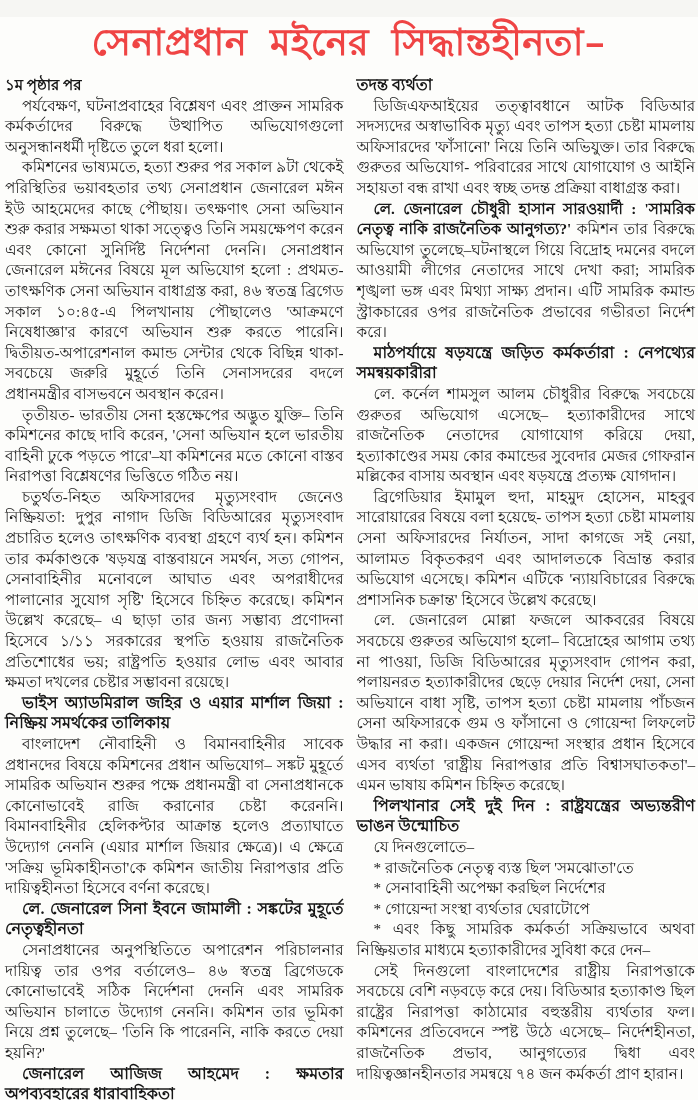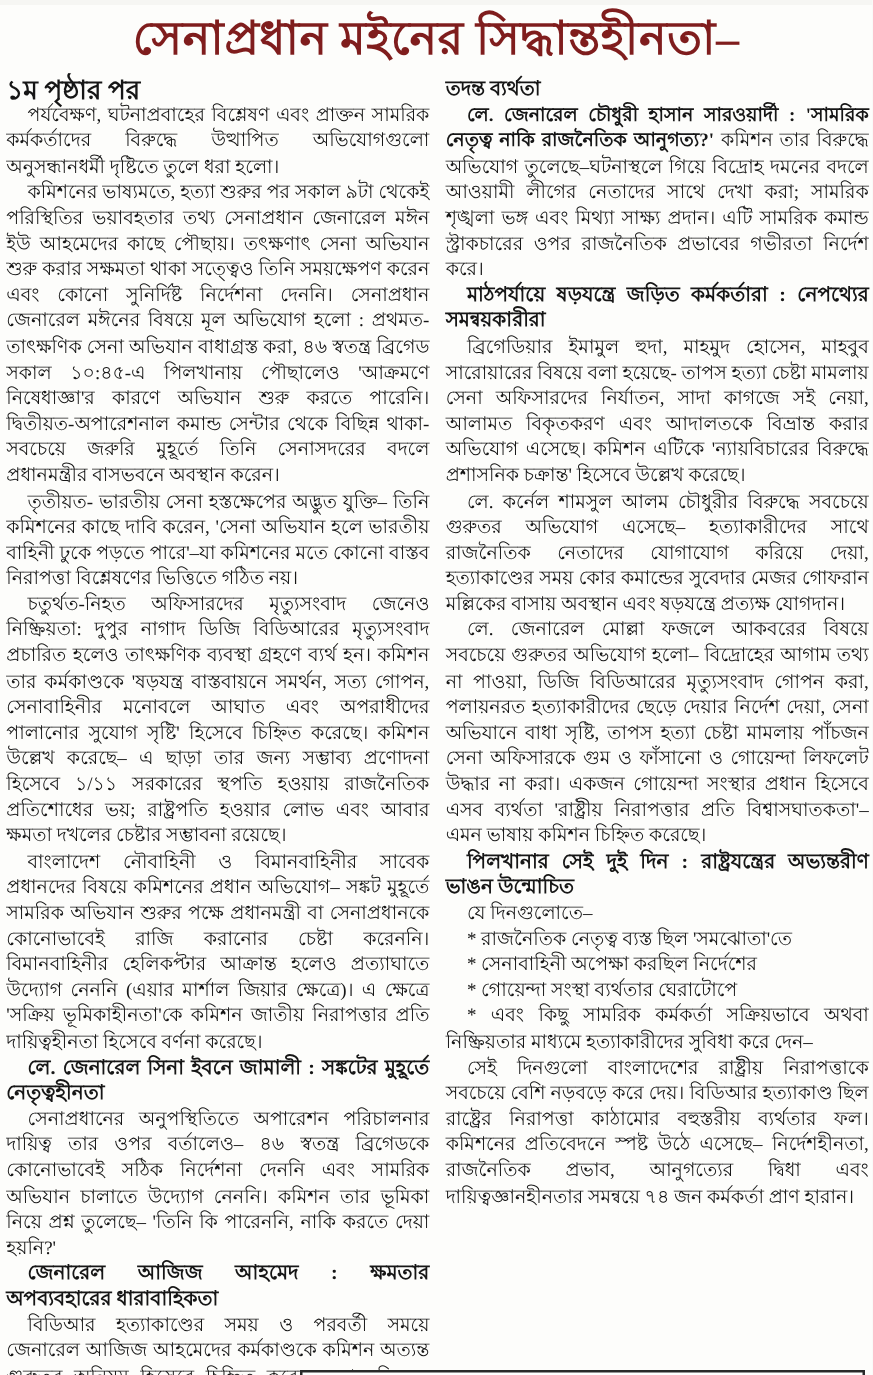--- a/index.html
+++ b/index.html
@@ -10,46 +10,47 @@
     font-family: "Liberation Serif", "DejaVu Serif", serif;
   }
   .page {
     position: relative;
     width: 698px; height: 1100px;
     background: #fdfdfb;
     color: #121212;
     box-sizing: border-box;
   }
   .headline {
-    margin: 4px 0 8px 0;
+    margin: 17px 0 8px 0;
     padding-top: 6px;
     text-align: center;
     font-size: 37px;
     line-height: 44px;
     font-weight: bold;
     letter-spacing: 0.5px;
-    color: #7f1d1d;
+    color: #ef4444;
+    font-family: Liberation Mono, monospace;
   }
   .columns {
     display: flex;
     gap: 13px;
     padding: 0 3px 0 5px;
     box-sizing: border-box;
   }
   .col {
     width: 341px;
     text-align: justify;
     font-size: 15.2px;
     line-height: 20.6px;
     color: #161616;
   }
   .col p { margin: 0; }
   .kicker {
     font-weight: bold;
-    font-size: 21px;
+    font-size: 15px;
   }
   .subhead {
     font-weight: bold;
     font-size: 16px;
   }
   .indent { text-indent: 17px; }
   .boldlead { font-weight: bold; }
   .cut-box {
     position: absolute;
     left: 240px;
@@ -69,34 +70,36 @@
   <h1 class="headline">সেনাপ্রধান মইনের সিদ্ধান্তহীনতা–</h1>
 
   <div class="columns">
 
     <div class="col">
       <p class="kicker">১ম পৃষ্ঠার পর</p>
       <p class="indent">পর্যবেক্ষণ, ঘটনাপ্রবাহের বিশ্লেষণ এবং প্রাক্তন সামরিক কর্মকর্তাদের বিরুদ্ধে উত্থাপিত অভিযোগগুলো অনুসন্ধানধর্মী দৃষ্টিতে তুলে ধরা হলো।</p>
       <p class="indent">কমিশনের ভাষ্যমতে, হত্যা শুরুর পর সকাল ৯টা থেকেই পরিস্থিতির ভয়াবহতার তথ্য সেনাপ্রধান জেনারেল মঈন ইউ আহমেদের কাছে পৌছায়। তৎক্ষণাৎ সেনা অভিযান শুরু করার সক্ষমতা থাকা সত্ত্বেও তিনি সময়ক্ষেপণ করেন এবং কোনো সুনির্দিষ্ট নির্দেশনা দেননি। সেনাপ্রধান জেনারেল মঈনের বিষয়ে মূল অভিযোগ হলো : প্রথমত-তাৎক্ষণিক সেনা অভিযান বাধাগ্রস্ত করা, ৪৬ স্বতন্ত্র ব্রিগেড সকাল ১০:৪৫-এ পিলখানায় পৌছালেও 'আক্রমণে নিষেধাজ্ঞা'র কারণে অভিযান শুরু করতে পারেনি। দ্বিতীয়ত-অপারেশনাল কমান্ড সেন্টার থেকে বিছিন্ন থাকা-সবচেয়ে জরুরি মুহূর্তে তিনি সেনাসদরের বদলে প্রধানমন্ত্রীর বাসভবনে অবস্থান করেন।</p>
       <p class="indent">তৃতীয়ত- ভারতীয় সেনা হস্তক্ষেপের অদ্ভুত যুক্তি– তিনি কমিশনের কাছে দাবি করেন, 'সেনা অভিযান হলে ভারতীয় বাহিনী ঢুকে পড়তে পারে'–যা কমিশনের মতে কোনো বাস্তব নিরাপত্তা বিশ্লেষণের ভিত্তিতে গঠিত নয়।</p>
       <p class="indent">চতুর্থত-নিহত অফিসারদের মৃত্যুসংবাদ জেনেও নিষ্ক্রিয়তা: দুপুর নাগাদ ডিজি বিডিআরের মৃত্যুসংবাদ প্রচারিত হলেও তাৎক্ষণিক ব্যবস্থা গ্রহণে ব্যর্থ হন। কমিশন তার কর্মকাণ্ডকে 'ষড়যন্ত্র বাস্তবায়নে সমর্থন, সত্য গোপন, সেনাবাহিনীর মনোবলে আঘাত এবং অপরাধীদের পালানোর সুযোগ সৃষ্টি' হিসেবে চিহ্নিত করেছে। কমিশন উল্লেখ করেছে– এ ছাড়া তার জন্য সম্ভাব্য প্রণোদনা হিসেবে ১/১১ সরকারের স্থপতি হওয়ায় রাজনৈতিক প্রতিশোধের ভয়; রাষ্ট্রপতি হওয়ার লোভ এবং আবার ক্ষমতা দখলের চেষ্টার সম্ভাবনা রয়েছে।</p>
+      <p class="subhead indent">ভাইস অ্যাডমিরাল জহির ও এয়ার মার্শাল জিয়া : নিষ্ক্রিয় সমর্থকের তালিকায়</p>
       <p class="indent">বাংলাদেশ নৌবাহিনী ও বিমানবাহিনীর সাবেক প্রধানদের বিষয়ে কমিশনের প্রধান অভিযোগ– সঙ্কট মুহূর্তে সামরিক অভিযান শুরুর পক্ষে প্রধানমন্ত্রী বা সেনাপ্রধানকে কোনোভাবেই রাজি করানোর চেষ্টা করেননি। বিমানবাহিনীর হেলিকপ্টার আক্রান্ত হলেও প্রত্যাঘাতে উদ্যোগ নেননি (এয়ার মার্শাল জিয়ার ক্ষেত্রে)। এ ক্ষেত্রে 'সক্রিয় ভূমিকাহীনতা'কে কমিশন জাতীয় নিরাপত্তার প্রতি দায়িত্বহীনতা হিসেবে বর্ণনা করেছে।</p>
       <p class="subhead indent">লে. জেনারেল সিনা ইবনে জামালী : সঙ্কটের মুহূর্তে নেতৃত্বহীনতা</p>
       <p class="indent">সেনাপ্রধানের অনুপস্থিতিতে অপারেশন পরিচালনার দায়িত্ব তার ওপর বর্তালেও– ৪৬ স্বতন্ত্র ব্রিগেডকে কোনোভাবেই সঠিক নির্দেশনা দেননি এবং সামরিক অভিযান চালাতে উদ্যোগ নেননি। কমিশন তার ভূমিকা নিয়ে প্রশ্ন তুলেছে– 'তিনি কি পারেননি, নাকি করতে দেয়া হয়নি?'</p>
       <p class="subhead indent">জেনারেল আজিজ আহমেদ : ক্ষমতার অপব্যবহারের ধারাবাহিকতা</p>
       <p class="indent">বিডিআর হত্যাকাণ্ডের সময় ও পরবর্তী সময়ে জেনারেল আজিজ আহমেদের কর্মকাণ্ডকে কমিশন অত্যন্ত গুরুতর অনিয়ম হিসেবে চিহ্নিত করেছে। তার বিরুদ্ধে অভিযোগগুলো হলো-বিডিআরে অবস্থানকালে স্ত্রীর মাধ্যমে নিয়োগ বাণিজ্য, তাপস হত্যা মামলায় ফাঁসানো সেনা অফিসারদের অনিয়ম করে ডিজিএফআইয়ের কাছে হস্তান্তর, সেনাপ্রধান থাকাকালে রাজনৈতিক বিবেচনায় অদক্ষ অফিসারদের পদোন্নতি ও দক্ষ অফিসারদের চাকরিচ্যুতি– যা 'সেনাবাহিনীকে দুর্বল করার প্রচেষ্টা'।</p>
 
     </div>
 
     <div class="col">
       <p class="subhead">তদন্ত ব্যর্থতা</p>
+      <p class="indent">ডিজিএফআইয়ের তত্ত্বাবধানে আটক বিডিআর সদস্যদের অস্বাভাবিক মৃত্যু এবং তাপস হত্যা চেষ্টা মামলায় অফিসারদের 'ফাঁসানো' নিয়ে তিনি অভিযুক্ত। তার বিরুদ্ধে গুরুতর অভিযোগ- পরিবারের সাথে যোগাযোগ ও আইনি সহায়তা বন্ধ রাখা এবং স্বচ্ছ তদন্ত প্রক্রিয়া বাধাগ্রস্ত করা।</p>
       <p class="indent"><span class="boldlead">লে. জেনারেল চৌধুরী হাসান সারওয়ার্দী : 'সামরিক নেতৃত্ব নাকি রাজনৈতিক আনুগত্য?'</span> <span>কমিশন তার বিরুদ্ধে অভিযোগ তুলেছে–ঘটনাস্থলে গিয়ে বিদ্রোহ দমনের বদলে আওয়ামী লীগের নেতাদের সাথে দেখা করা; সামরিক শৃঙ্খলা ভঙ্গ এবং মিথ্যা সাক্ষ্য প্রদান। এটি সামরিক কমান্ড স্ট্রাকচারের ওপর রাজনৈতিক প্রভাবের গভীরতা নির্দেশ করে।</span></p>
       <p class="subhead indent">মাঠপর্যায়ে ষড়যন্ত্রে জড়িত কর্মকর্তারা : নেপথ্যের সমন্বয়কারীরা</p>
+      <p class="indent">লে. কর্নেল শামসুল আলম চৌধুরীর বিরুদ্ধে সবচেয়ে গুরুতর অভিযোগ এসেছে– হত্যাকারীদের সাথে রাজনৈতিক নেতাদের যোগাযোগ করিয়ে দেয়া, হত্যাকাণ্ডের সময় কোর কমান্ডের সুবেদার মেজর গোফরান মল্লিকের বাসায় অবস্থান এবং ষড়যন্ত্রে প্রত্যক্ষ যোগদান।</p>
       <p class="indent">ব্রিগেডিয়ার ইমামুল হুদা, মাহমুদ হোসেন, মাহবুব সারোয়ারের বিষয়ে বলা হয়েছে- তাপস হত্যা চেষ্টা মামলায় সেনা অফিসারদের নির্যাতন, সাদা কাগজে সই নেয়া, আলামত বিকৃতকরণ এবং আদালতকে বিভ্রান্ত করার অভিযোগ এসেছে। কমিশন এটিকে 'ন্যায়বিচারের বিরুদ্ধে প্রশাসনিক চক্রান্ত' হিসেবে উল্লেখ করেছে।</p>
-      <p class="indent">লে. কর্নেল শামসুল আলম চৌধুরীর বিরুদ্ধে সবচেয়ে গুরুতর অভিযোগ এসেছে– হত্যাকারীদের সাথে রাজনৈতিক নেতাদের যোগাযোগ করিয়ে দেয়া, হত্যাকাণ্ডের সময় কোর কমান্ডের সুবেদার মেজর গোফরান মল্লিকের বাসায় অবস্থান এবং ষড়যন্ত্রে প্রত্যক্ষ যোগদান।</p>
       <p class="indent">লে. জেনারেল মোল্লা ফজলে আকবরের বিষয়ে সবচেয়ে গুরুতর অভিযোগ হলো– বিদ্রোহের আগাম তথ্য না পাওয়া, ডিজি বিডিআরের মৃত্যুসংবাদ গোপন করা, পলায়নরত হত্যাকারীদের ছেড়ে দেয়ার নির্দেশ দেয়া, সেনা অভিযানে বাধা সৃষ্টি, তাপস হত্যা চেষ্টা মামলায় পাঁচজন সেনা অফিসারকে গুম ও ফাঁসানো ও গোয়েন্দা লিফলেট উদ্ধার না করা। একজন গোয়েন্দা সংস্থার প্রধান হিসেবে এসব ব্যর্থতা 'রাষ্ট্রীয় নিরাপত্তার প্রতি বিশ্বাসঘাতকতা'– এমন ভাষায় কমিশন চিহ্নিত করেছে।</p>
       <p class="subhead indent">পিলখানার সেই দুই দিন : রাষ্ট্রযন্ত্রের অভ্যন্তরীণ ভাঙন উন্মোচিত</p>
       <p class="indent">যে দিনগুলোতে–</p>
       <p class="indent">* রাজনৈতিক নেতৃত্ব ব্যস্ত ছিল 'সমঝোতা'তে</p>
       <p class="indent">* সেনাবাহিনী অপেক্ষা করছিল নির্দেশের</p>
       <p class="indent">* গোয়েন্দা সংস্থা ব্যর্থতার ঘেরাটোপে</p>
       <p class="indent">* এবং কিছু সামরিক কর্মকর্তা সক্রিয়ভাবে অথবা নিষ্ক্রিয়তার মাধ্যমে হত্যাকারীদের সুবিধা করে দেন–</p>
       <p class="indent">সেই দিনগুলো বাংলাদেশের রাষ্ট্রীয় নিরাপত্তাকে সবচেয়ে বেশি নড়বড়ে করে দেয়। বিডিআর হত্যাকাণ্ড ছিল রাষ্ট্রের নিরাপত্তা কাঠামোর বহুস্তরীয় ব্যর্থতার ফল। কমিশনের প্রতিবেদনে স্পষ্ট উঠে এসেছে– নির্দেশহীনতা, রাজনৈতিক প্রভাব, আনুগত্যের দ্বিধা এবং দায়িত্বজ্ঞানহীনতার সমন্বয়ে ৭৪ জন কর্মকর্তা প্রাণ হারান।</p>
 
     </div>

